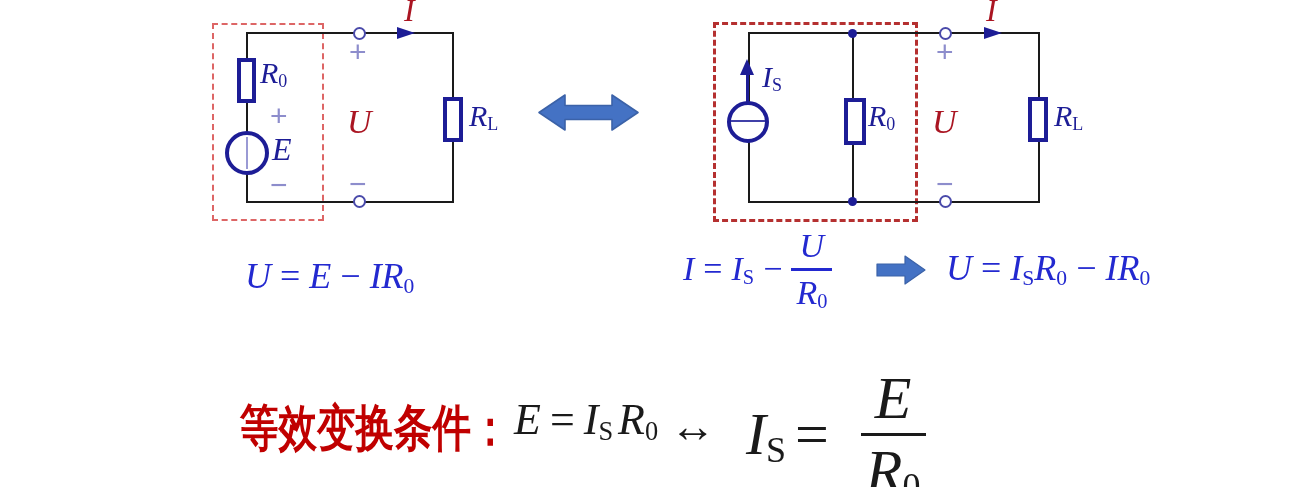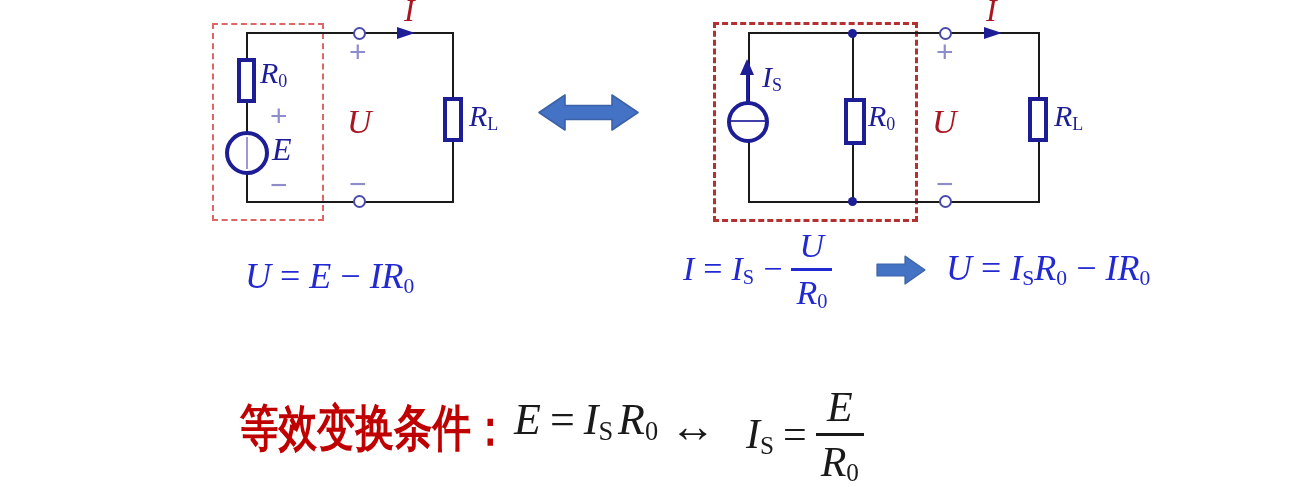--- a/index.html
+++ b/index.html
@@ -152,21 +152,21 @@
       <span>E</span>
       <span class="mo">=</span>
       <span>I</span>
       <span class="sub">S</span>
       <span style="margin-left:5px;">R</span>
       <span class="sub">0</span>
     </div>
 
   <div class="equivglyph" style="left:670px;top:404px;">↔</div>
 
-  <div class="formula centered black" style="left:746px;top:383px;height:102px;font-size:42px;">
+  <div class="formula centered black" style="left:746px;top:383px;height:102px;font-size:60px;gap:23px;">
       <span class="run"><span>I</span><span class="sub">S</span><span class="mo">=</span></span>
       <span class="frac">
         <span class="num">E</span>
         <span class="bar"></span>
         <span class="den"><span>R</span><span class="sub">0</span></span>
       </span>
     </div>
 
 </div>
 

